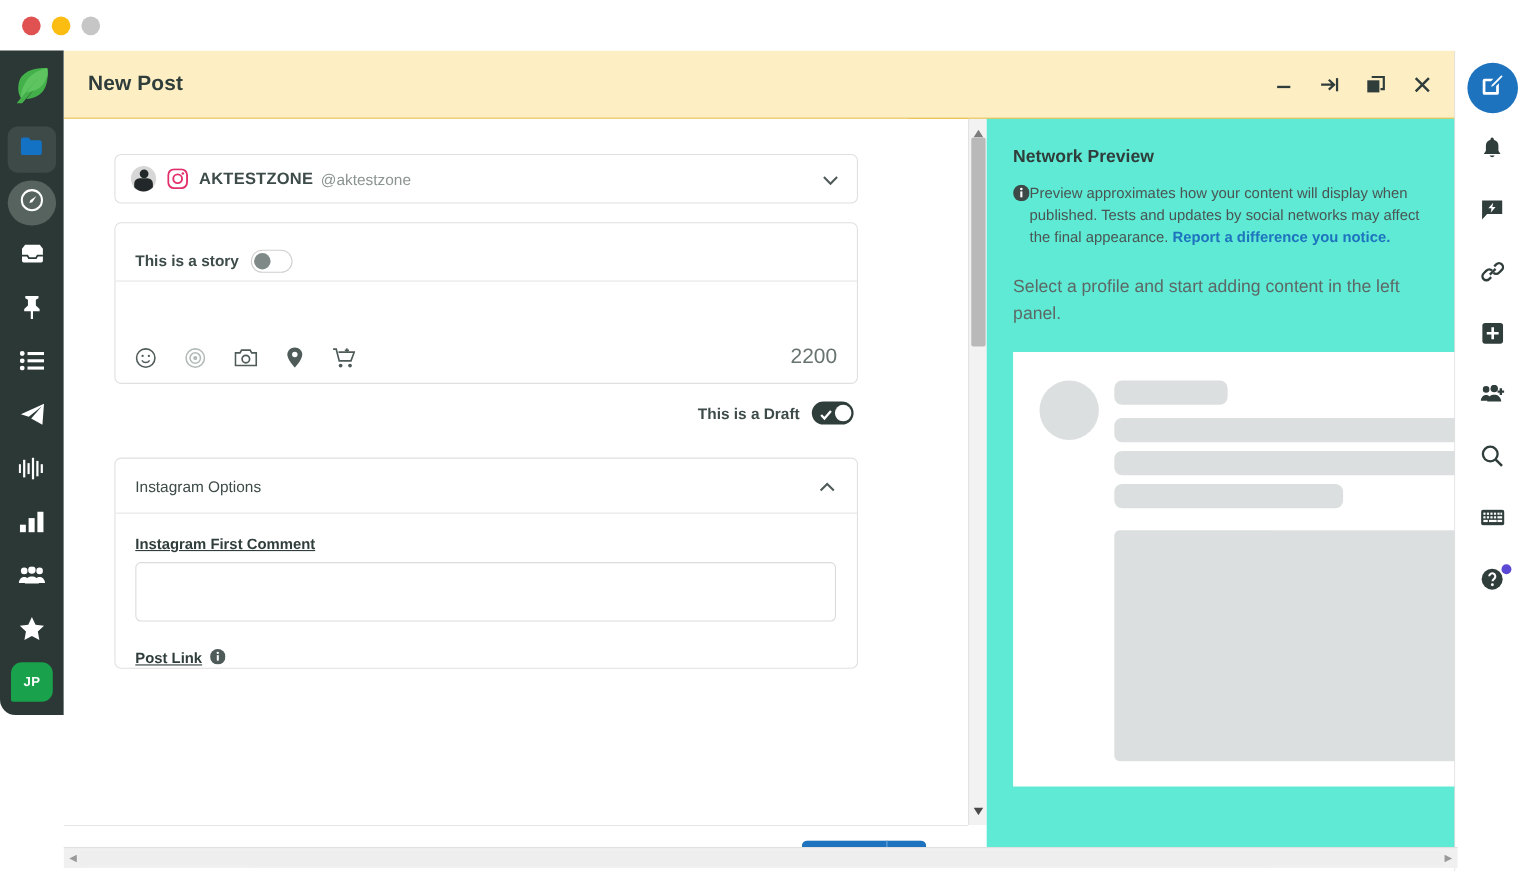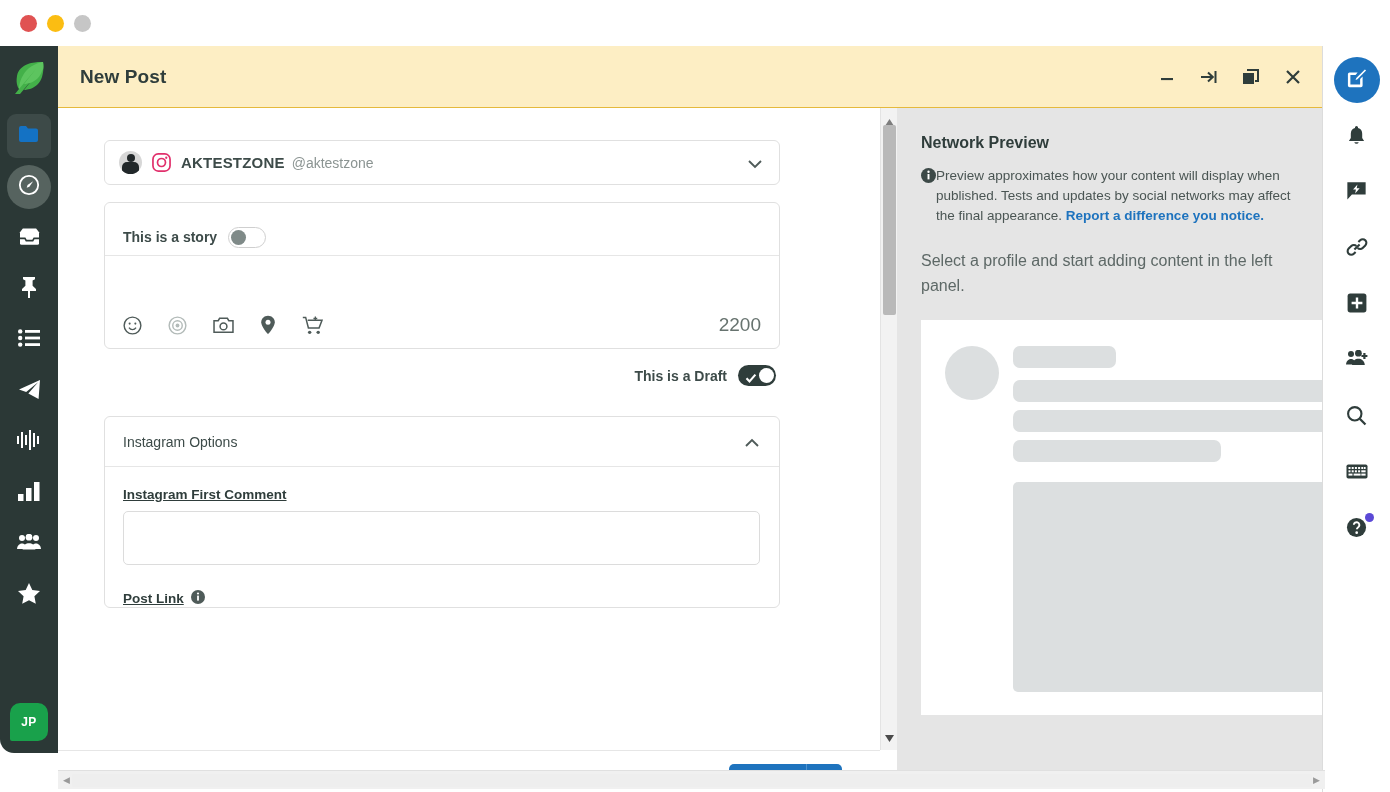--- a/index.html
+++ b/index.html
@@ -25,21 +25,21 @@
     display: flex; align-items: center; padding-left: 20px; gap: 10px;
   }
   .traffic { width: 17px; height: 17px; border-radius: 50%; display: block; }
   .traffic.red    { background: #e05252; }
   .traffic.yellow { background: #fbbd12; }
   .traffic.grey   { background: #c6c6c6; }
 
   
   #left-rail {
     position: absolute; left: 0; top: 46px;
-    width: 58px; height: 707px;
+    width: 58px; height: 604px;
     background: #2b3836;
     border-bottom-left-radius: 14px;
     display: flex; flex-direction: column; align-items: center;
   }
   #left-rail .rail-logo { margin-top: 14px; margin-bottom: 16px; }
   .rail-btn {
     width: 44px; height: 44px; margin-bottom: 7px;
     display: flex; align-items: center; justify-content: center;
     border-radius: 8px;
   }
@@ -191,21 +191,21 @@
   #editor-scrollbar .arrow-down { position: absolute; left: 4px; bottom: 4px; }
   #editor-thumb {
     position: absolute; left: 2px; top: 17px; width: 13px; height: 190px;
     background: #b9b9b9; border-radius: 2px;
   }
 
   
   #preview-pane {
     position: absolute; left: 839px; top: 62px;
     width: 428px; height: 664px;
-    background: #e5e5e5;
+    background: #5eead4;
     padding: 26px 24px 0 24px;
     overflow: hidden;
   }
   #preview-title { font-size: 16px; font-weight: bold; color: #2f3d3b; }
   #preview-note {
     margin-top: 14px; display: flex; 
     font-size: 13.5px; line-height: 20px; color: #4a5553; max-width: 400px;
   }
   #preview-note .info-ico { flex: 0 0 auto; margin-top: 2px; }
   #report-link { color: #1e73be; font-weight: bold; text-decoration: none; }

